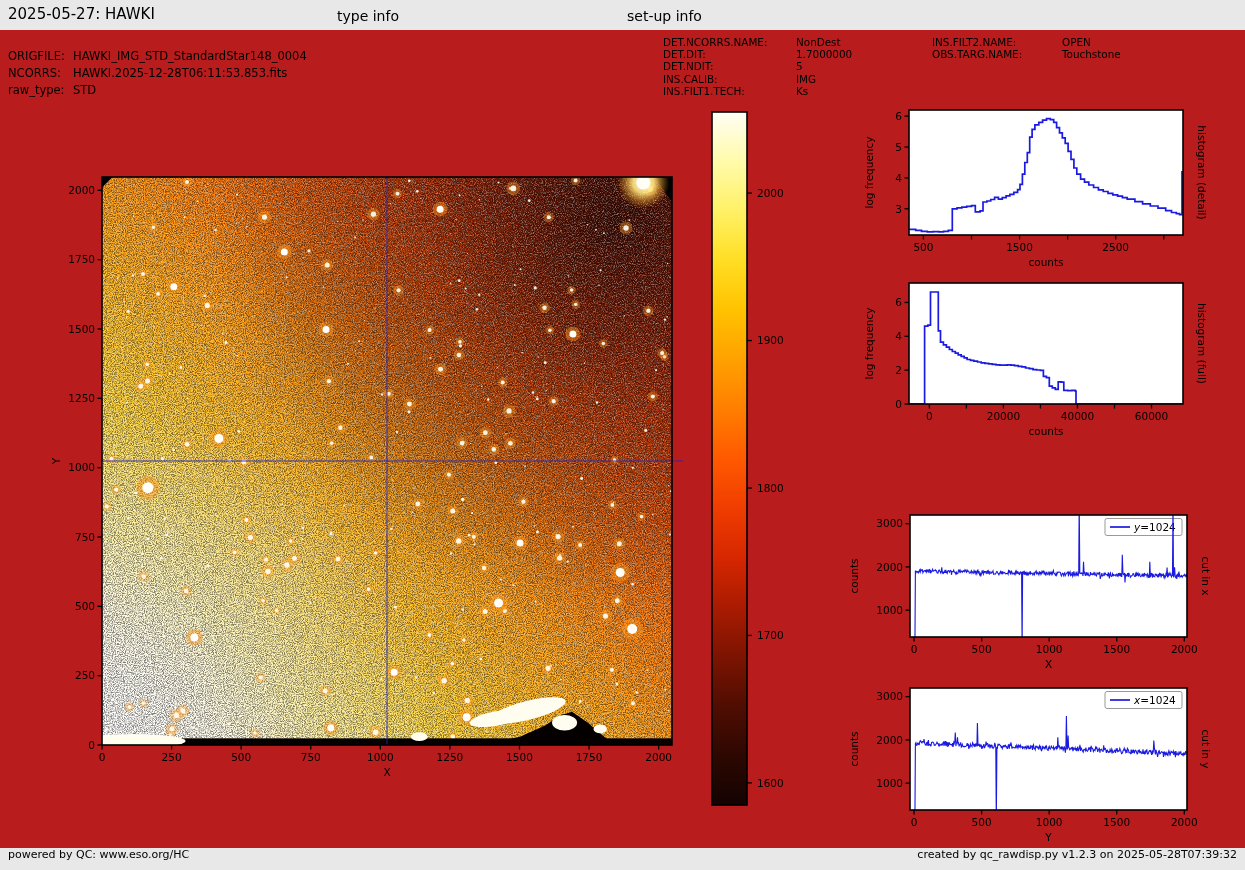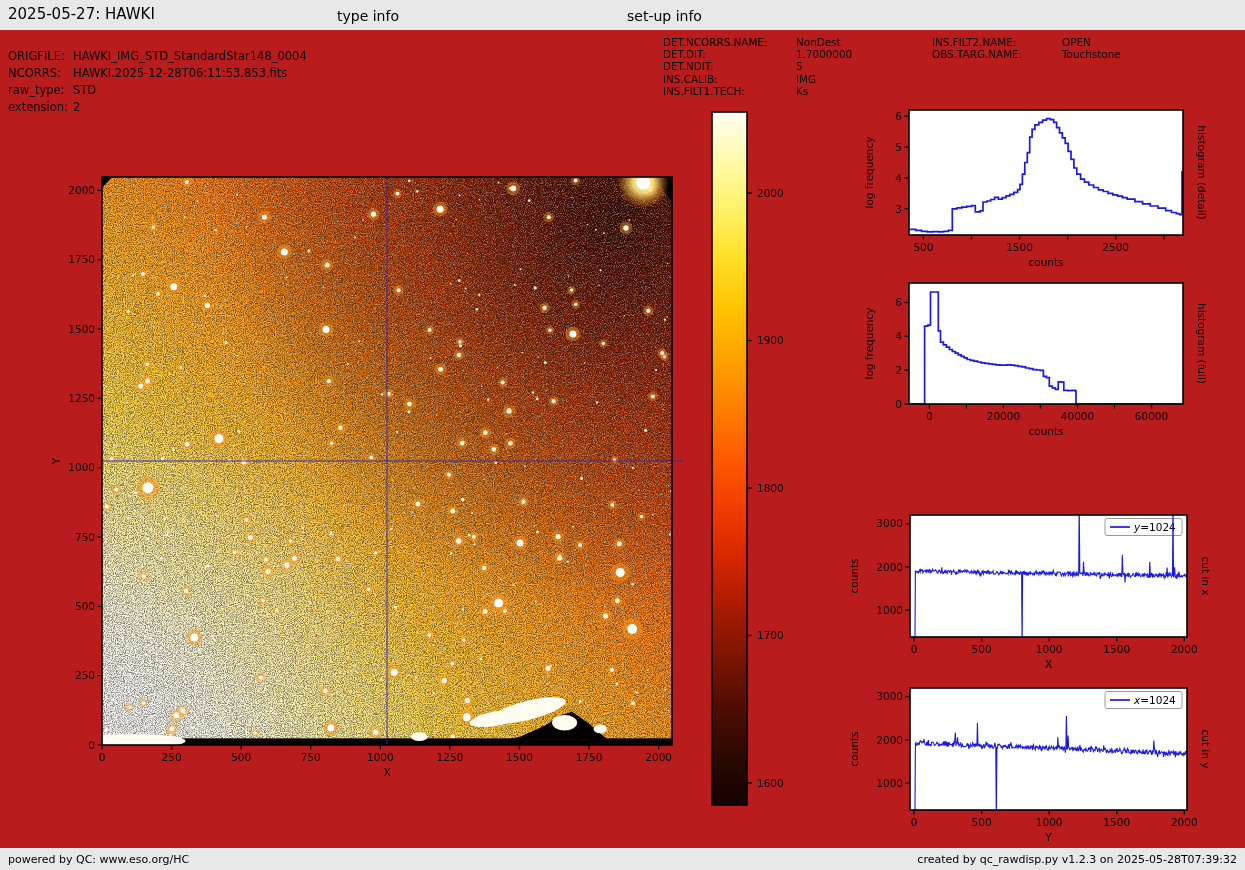--- a/index.html
+++ b/index.html
@@ -13,38 +13,37 @@
   .meta .row{white-space:nowrap}
   .m1,.m2{font-size:11.5px;line-height:17px}
   .m3,.m4{font-size:10.4px;line-height:12.2px}
   .m1 .lab{display:inline-block;width:65px}
   .m2 .lab{display:inline-block;width:67px}
   .m3 .lab{display:inline-block;width:133px}
   .m4 .lab{display:inline-block;width:130px}
   svg{position:absolute;overflow:visible}
   svg text{font-family:"DejaVu Sans","Liberation Sans",sans-serif;fill:#000}
   .footbar{position:absolute;left:0;bottom:0;width:1245px;height:22px;background:#e8e8e8;
-           font-size:11px;display:flex;align-items:center;justify-content:space-between;padding:0 8px}
+           font-size:11px;display:flex;align-items:flex-start;justify-content:space-between;padding:0 8px}
 </style>
 </head>
 <body>
 
 <div class="page">
 
   <div class="topbar">
     <span class="title">2025-05-27: HAWKI</span>
     <span class="seclab" style="left:337px">type info</span>
     <span class="seclab" style="left:627px">set-up info</span>
   </div>
 
   <div class="meta m1" style="left:8px;top:48px">
     <div class="row"><span class="lab">ORIGFILE:</span><span class="val">HAWKI_IMG_STD_StandardStar148_0004</span></div>
     <div class="row"><span class="lab">NCORRS:</span><span class="val">HAWKI.2025-12-28T06:11:53.853.fits</span></div>
     <div class="row"><span class="lab">raw_type:</span><span class="val">STD</span></div>
-    <div class="row"><span class="lab">extension:</span><span class="val">2</span></div>
   </div>
 
 
   <div class="meta m3" style="left:663px;top:36px">
     <div class="row"><span class="lab">DET.NCORRS.NAME:</span><span class="val">NonDest</span></div>
     <div class="row"><span class="lab">DET.DIT:</span><span class="val">1.7000000</span></div>
     <div class="row"><span class="lab">DET.NDIT:</span><span class="val">5</span></div>
     <div class="row"><span class="lab">INS.CALIB:</span><span class="val">IMG</span></div>
     <div class="row"><span class="lab">INS.FILT1.TECH:</span><span class="val">Ks</span></div>
   </div>

